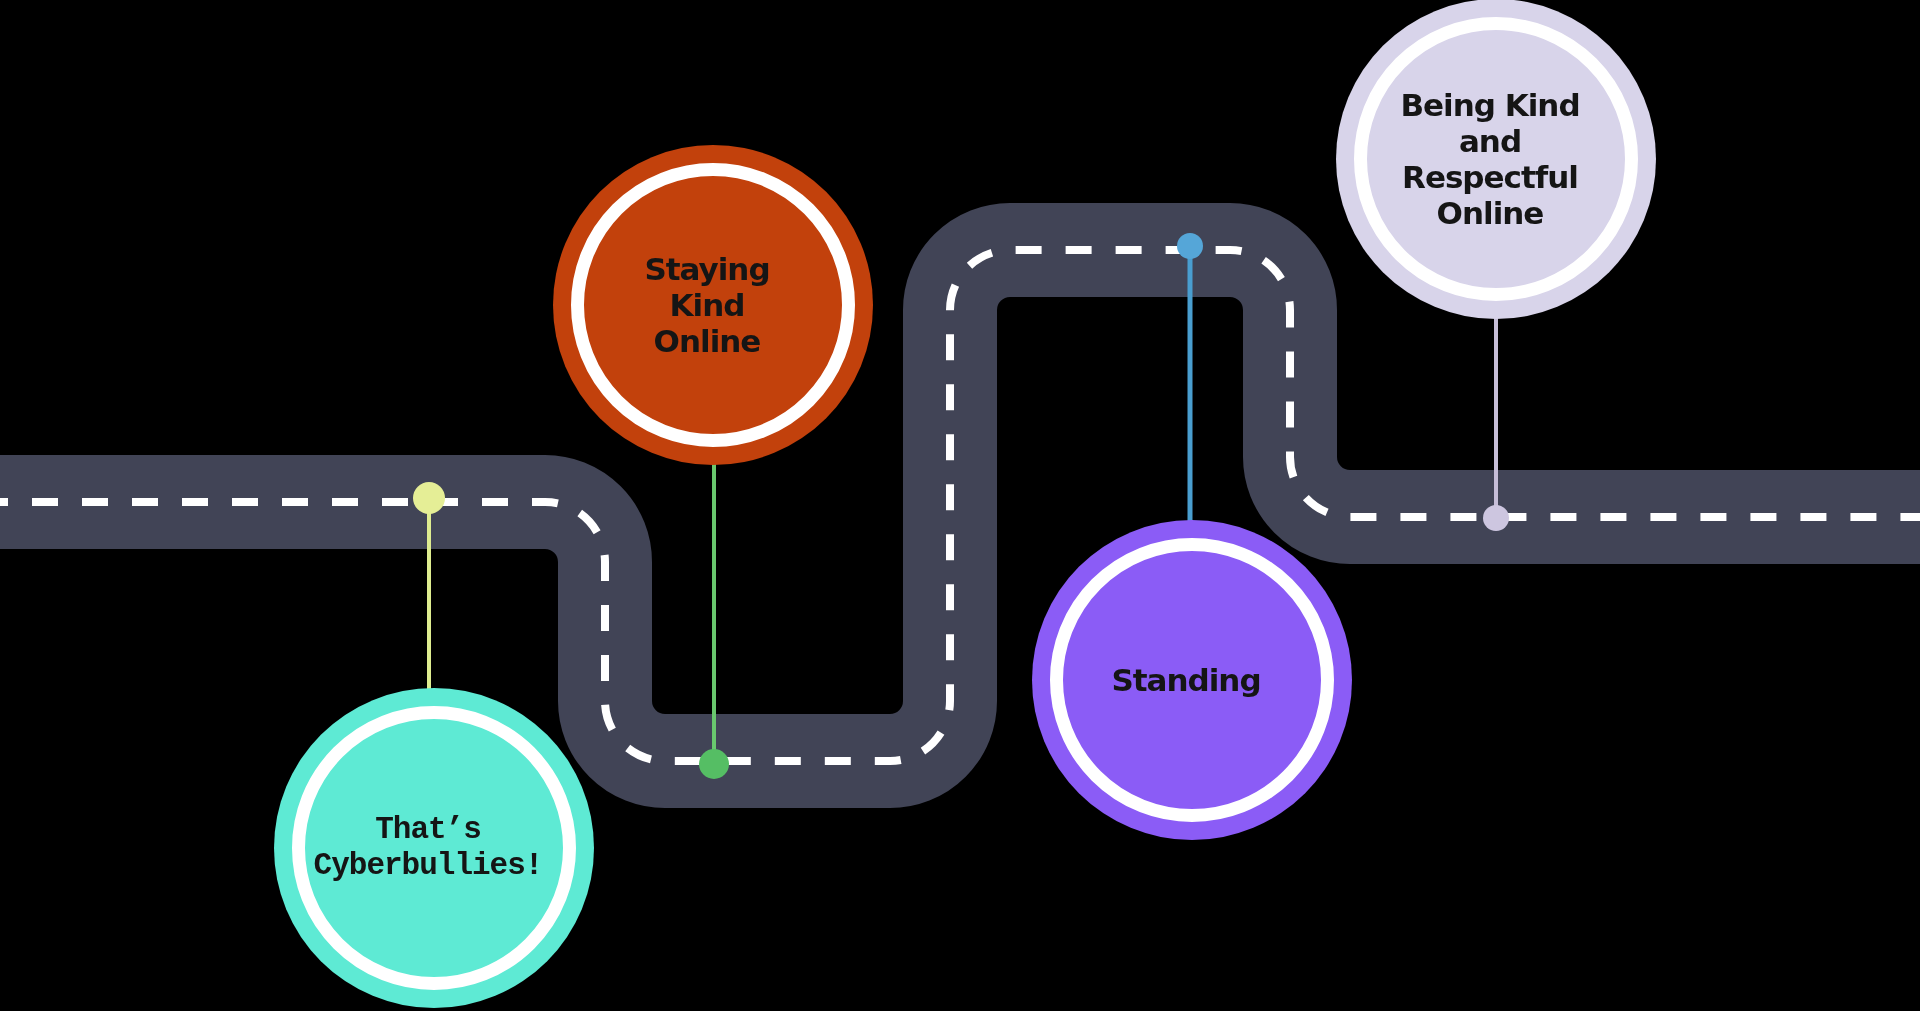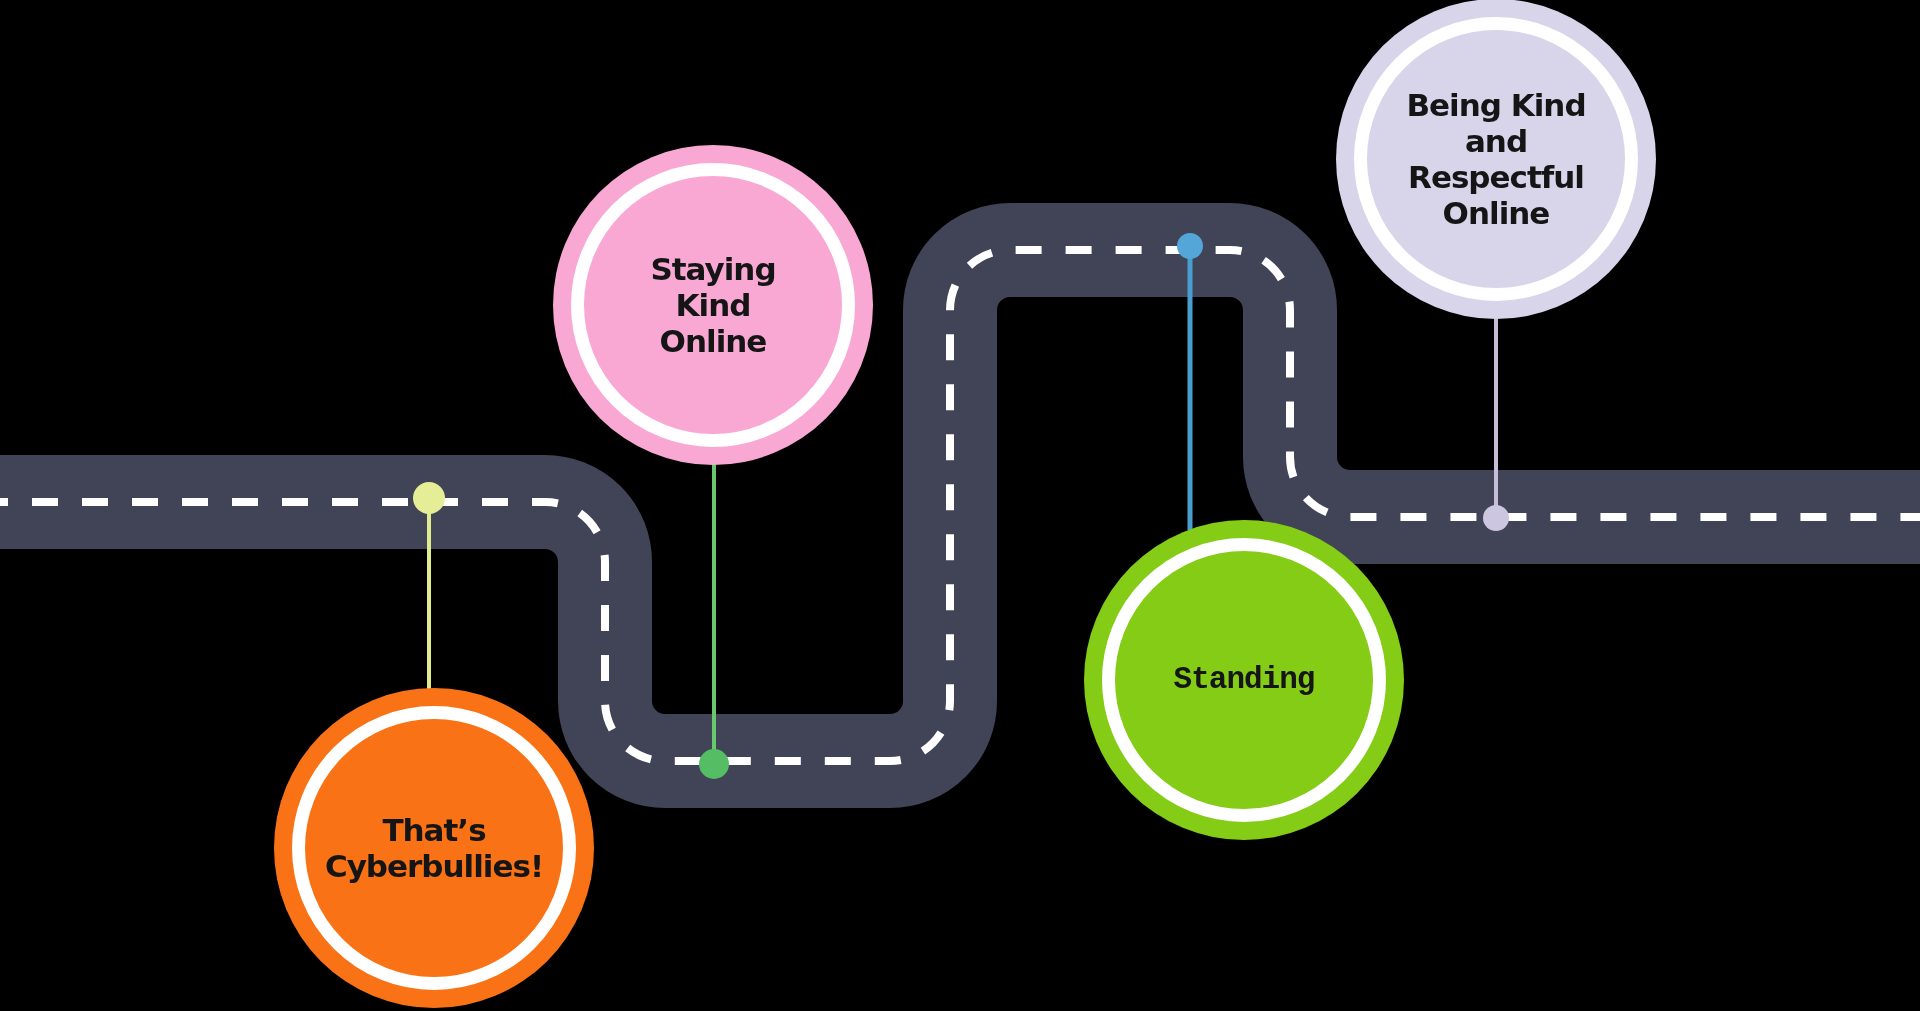--- a/index.html
+++ b/index.html
@@ -31,35 +31,35 @@
   .milestone .ring {
     position: absolute;
     left: 18px;
     top: 18px;
     right: 18px;
     bottom: 18px;
     border: 13px solid #ffffff;
     border-radius: 50%;
     display: flex;
     align-items: center;
-    justify-content: center;
+    justify-content: flex-start;
   }
   .milestone .label {
     width: 246px;
     text-align: center;
     font-weight: bold;
     font-size: 31px;
     line-height: 36px;
     letter-spacing: -1px;
     color: #151515;
   }
   .milestone .label span { display: block; }
-  .m-yellow   { background: #f97316; left: 274px;  top: 688px; }
-  .m-green    { background: #f9a8d4; left: 553px;  top: 145px; }
-  .m-blue     { background: #84cc16; left: 1084px; top: 520px; font-family: Liberation Mono, monospace; }
+  .m-yellow   { background: #5eead4; left: 274px;  top: 688px; font-family: Liberation Mono, monospace; }
+  .m-green    { background: #c2410c; left: 553px;  top: 145px; }
+  .m-blue     { background: #8b5cf6; left: 1032px; top: 520px; }
   .m-lavender { background: #D8D4EA; left: 1336px; top: -1px;  }
 </style>
 </head>
 <body>
 
 <div id="canvas">
 
   <svg id="road-svg" width="1920" height="1011" viewBox="0 0 1920 1011">
 
     <path d="M 0 502 H 545 A 60 60 0 0 1 605 562 V 701 A 60 60 0 0 0 665 761 H 890 A 60 60 0 0 0 950 701 V 310 A 60 60 0 0 1 1010 250 H 1230 A 60 60 0 0 1 1290 310 V 457 A 60 60 0 0 0 1350 517 H 1920" fill="none" stroke-width="94" stroke="#414456"></path>

